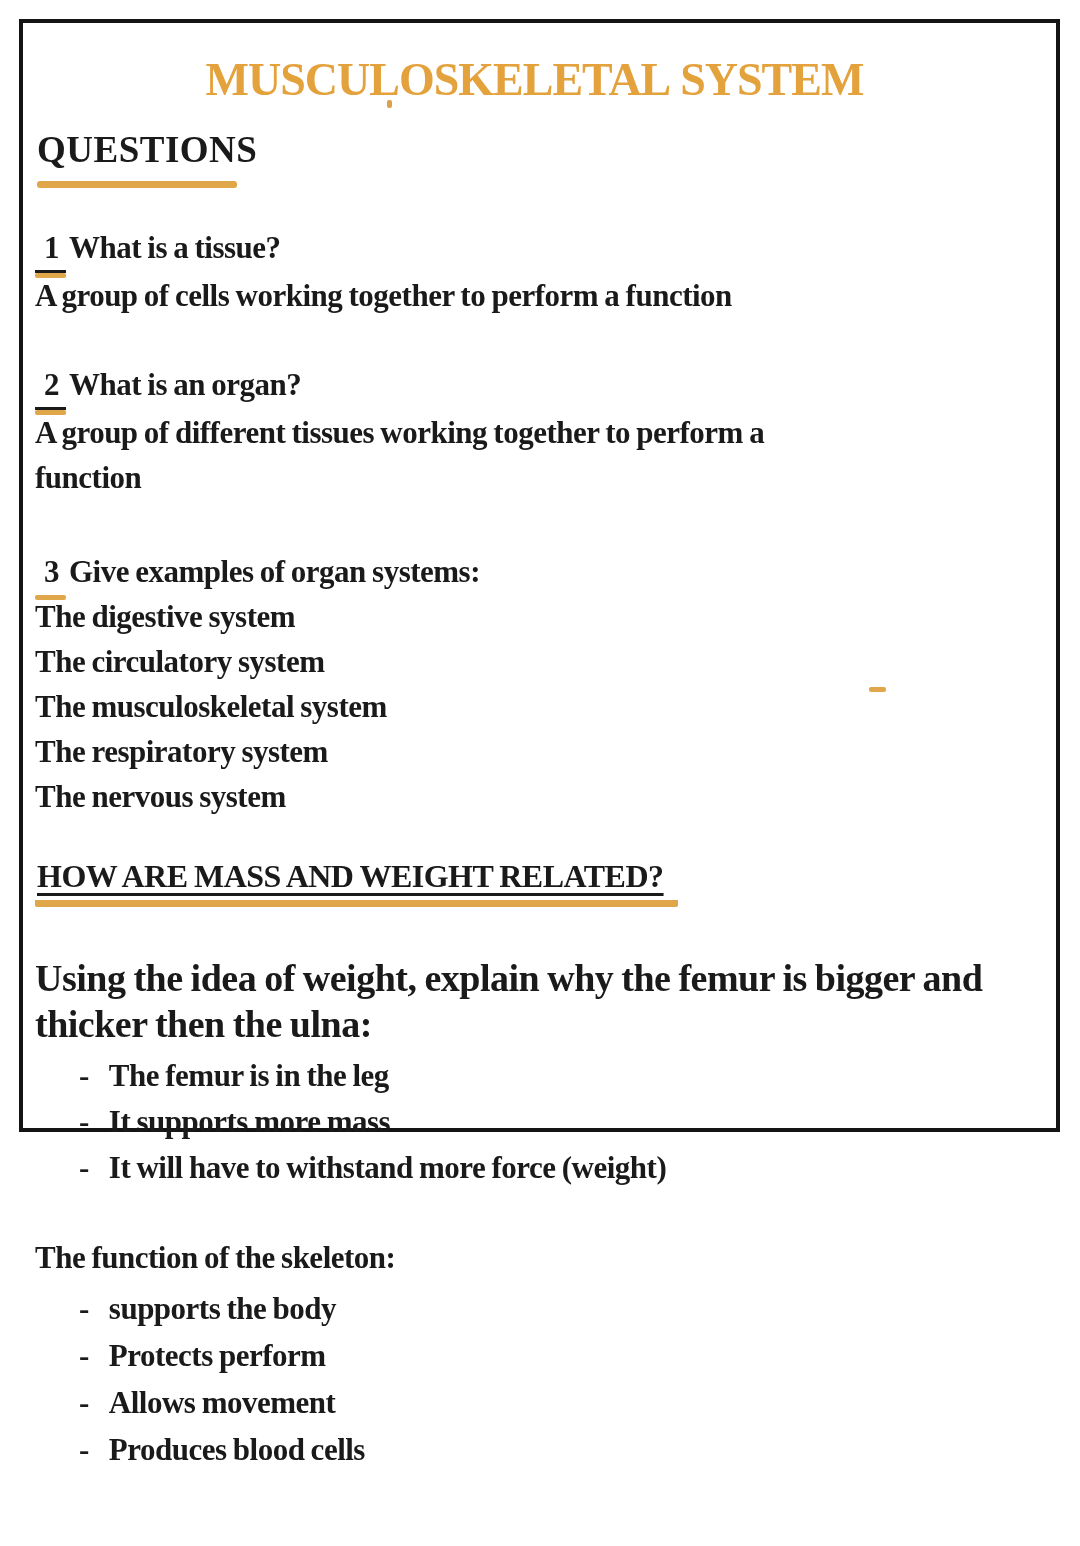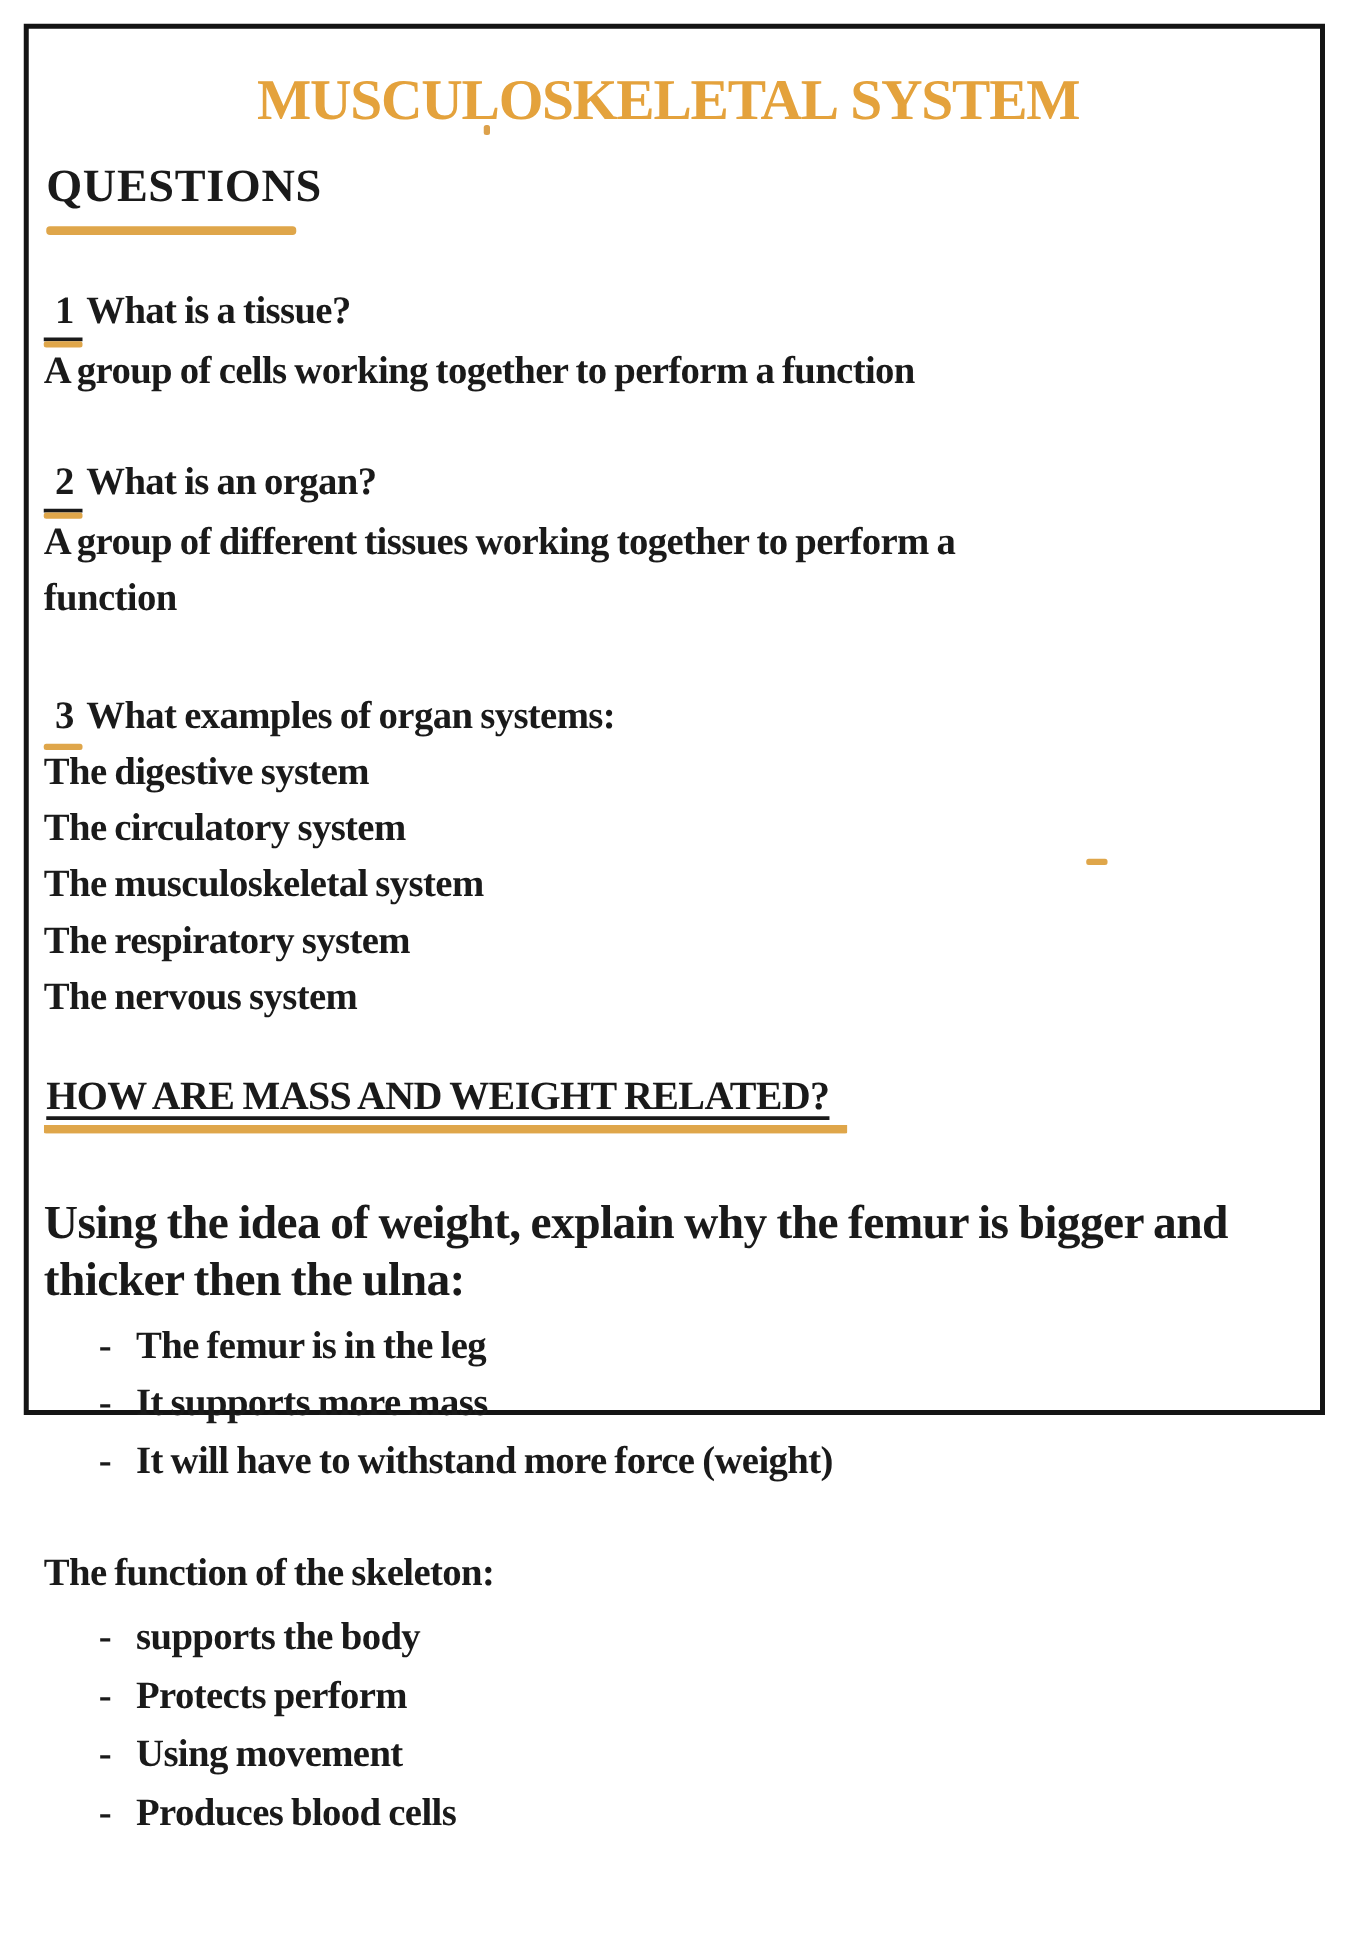--- a/index.html
+++ b/index.html
@@ -120,21 +120,21 @@
       <div>A group of cells working together to perform a function</div>
     </div>
 
     <div class="qa second">
       <div><span class="qnum black-underline">2</span><span>What is an organ?</span></div>
       <div>A group of different tissues working together to perform a</div>
       <div>function</div>
     </div>
 
     <div class="qa third">
-      <div><span class="qnum orange-only">3</span><span>What examples of organ systems:</span></div>
+      <div><span class="qnum orange-only">3</span><span>Give examples of organ systems:</span></div>
       <div>The digestive system</div>
       <div>The circulatory system</div>
       <div>The musculoskeletal system</div>
       <div>The respiratory system</div>
       <div>The nervous system</div>
     </div>
   </section>
 
   <section>
     <div class="mw-heading-wrap">
@@ -169,21 +169,21 @@
       <div class="bullet-row">
         <span class="dash">-</span>
         <span>supports the body</span>
       </div>
       <div class="bullet-row">
         <span class="dash">-</span>
         <span>Protects perform</span>
       </div>
       <div class="bullet-row">
         <span class="dash">-</span>
-        <span>Using movement</span>
+        <span>Allows movement</span>
       </div>
       <div class="bullet-row">
         <span class="dash">-</span>
         <span>Produces blood cells</span>
       </div>
     </div>
   </section>
 
 </div>
 

